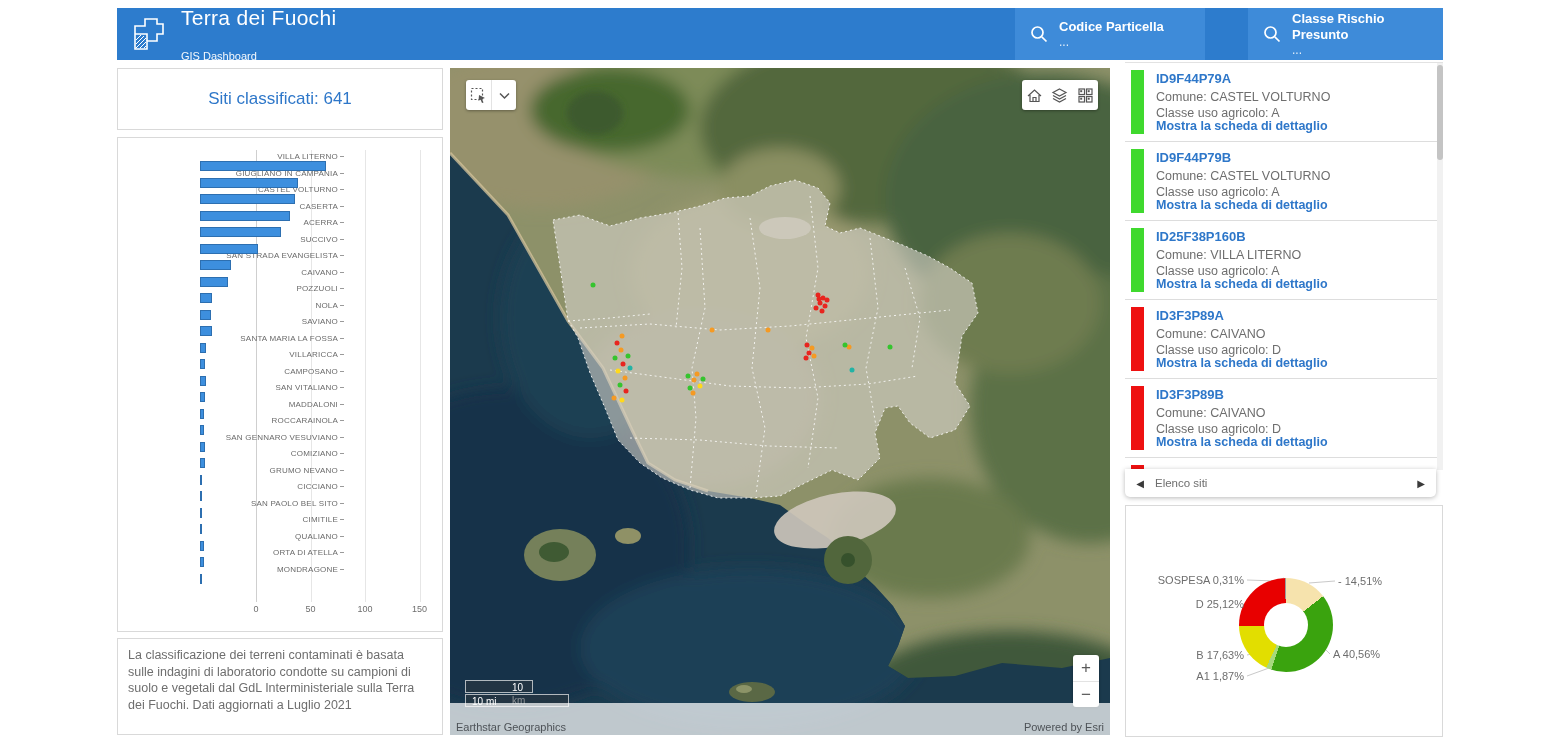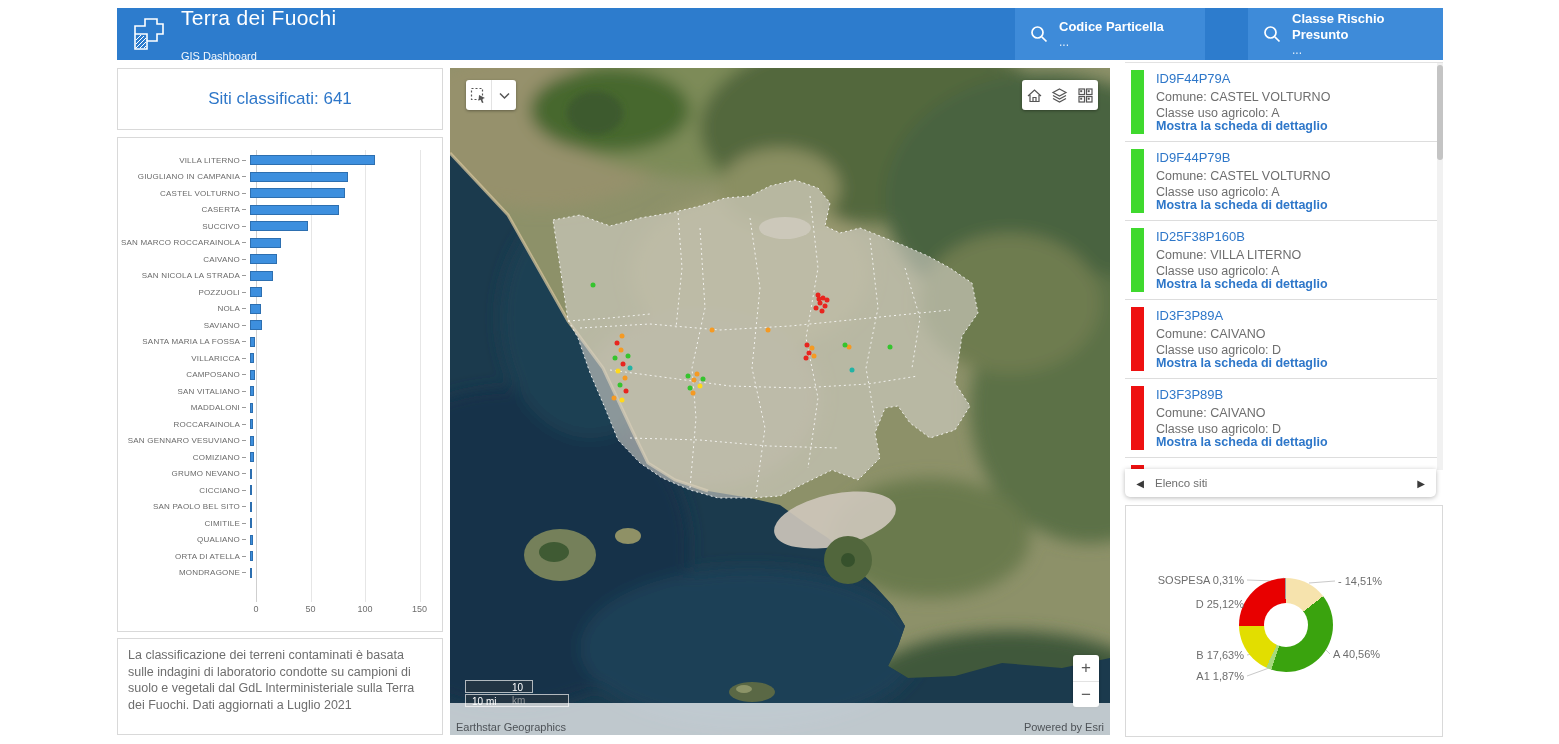--- a/index.html
+++ b/index.html
@@ -23,21 +23,21 @@
   .search-value{font-size:12px;opacity:.85;line-height:14px;}
 
   
   #counter-card{left:117px;top:68px;width:326px;height:62px;display:flex;align-items:center;justify-content:center;}
   #counter-text{color:#2e77c9;font-size:17px;font-weight:400;}
   #chart-card{left:117px;top:137px;width:326px;height:495px;}
   #bar-plot{position:absolute;left:0;top:0;right:0;bottom:0;}
   .grid{position:absolute;top:12px;height:452px;width:1px;background:#e6e6e6;}
   .grid.axis{background:#cfcfcf;}
   #bar-rows{position:absolute;left:0;top:14px;right:0;display:flex;flex-direction:column;}
-  .bar-row{height:16.5px;display:flex;align-items:center;}
+  .bar-row{height:16.5px;display:flex;align-items:center;flex-direction:column;}
   .bar-label{width:128px;flex:0 0 auto;text-align:right;font-size:8px;color:#6a6a6a;letter-spacing:.2px;white-space:nowrap;}
   .bar-label::after{content:"";display:inline-block;width:4px;border-top:1px solid #9a9a9a;margin-left:2px;vertical-align:2px;}
   .bar-track{margin-left:4px;width:163.5px;flex:0 0 auto;position:relative;height:10px;}
   .bar{position:absolute;left:0;top:0;height:10px;background:#3d8fde;border:1px solid #2d6fb0;box-sizing:border-box;}
   .xtick{position:absolute;top:466px;transform:translateX(-50%);font-size:9px;color:#6e6e6e;}
   #desc-card{left:117px;top:638px;width:326px;height:97px;padding:8px 10px;}
   #desc-text{font-size:12.5px;line-height:1.32;color:#6e6e6e;}
 
   
   #map{left:450px;top:68px;width:660px;height:667px;overflow:hidden;background:#8d9169;}
@@ -53,21 +53,21 @@
   .zoom-btn + .zoom-btn{border-top:1px solid #e3e3e3;}
   .scalebar{position:absolute;left:15px;height:13px;background:rgba(45,55,62,.55);border:1px solid rgba(255,255,255,.65);color:#fff;font-size:10px;line-height:13px;padding-left:6px;box-sizing:border-box;}
   #scale-km{top:612px;width:68px;padding-left:46px;}
   #scale-mi{top:626px;width:104px;}
   #attribution{position:absolute;left:0;right:0;bottom:0;height:32px;background:rgba(255,255,255,.72);color:#4d5257;font-size:11px;line-height:16px;display:flex;justify-content:space-between;padding:16px 6px;box-sizing:border-box;}
 
   
   #site-list{left:1125px;top:62px;width:318px;height:407px;overflow:hidden;border-top:1px solid #e2e2e2;}
   .site-card{position:relative;height:78px;border-bottom:1px solid #ddd;}
   .site-bar{position:absolute;left:6px;top:7px;bottom:7px;width:13px;}
-  .site-id{position:absolute;left:31px;top:8px;font-size:13px;font-weight:400;color:#2e77c9;}
+  .site-id{position:absolute;left:31px;top:8px;font-size:13px;font-weight:700;color:#2e77c9;}
   .site-meta{position:absolute;left:31px;top:26px;font-size:12.5px;color:#6e6e6e;line-height:1.28;}
   .site-link{position:absolute;left:31px;bottom:8px;font-size:12.5px;font-weight:700;color:#2e77c9;cursor:pointer;}
   #list-scrollbar{position:absolute;right:0;top:0;bottom:0;width:6px;background:#f1f1f1;}
   #list-thumb{position:absolute;top:2px;left:0;width:6px;height:95px;background:#c4c4c4;border-radius:3px;}
   #list-footer{left:1125px;top:469px;width:311px;height:28px;background:#fff;border-radius:0 0 5px 5px;box-shadow:0 1px 5px rgba(0,0,0,.28);display:flex;align-items:center;}
   .pager{font-size:10px;color:#3a3a3a;width:30px;text-align:center;cursor:pointer;}
   #list-footer-label{flex:1;text-align:left;font-size:11.5px;color:#6e6e6e;}
 
   
   #donut-card{left:1125px;top:505px;width:318px;height:232px;}
@@ -151,41 +151,41 @@
               <div class="bar" style="width: 58%; background: rgb(61, 143, 222);"></div>
             </div>
           </div>
           <div class="bar-row">
             <span class="bar-label">CASERTA</span>
             <div class="bar-track">
               <div class="bar" style="width: 54.6667%; background: rgb(61, 143, 222);"></div>
             </div>
           </div>
           <div class="bar-row">
+            <span class="bar-label">ACERRA</span>
+            <div class="bar-track">
+              <div class="bar" style="width: 49.3333%; background: rgb(61, 143, 222);"></div>
+            </div>
+          </div>
+          <div class="bar-row">
             <span class="bar-label">SUCCIVO</span>
             <div class="bar-track">
               <div class="bar" style="width: 35.3333%; background: rgb(61, 143, 222);"></div>
             </div>
           </div>
           <div class="bar-row">
-            <span class="bar-label">SAN MARCO ROCCARAINOLA</span>
+            <span class="bar-label">SAN STRADA EVANGELISTA</span>
             <div class="bar-track">
               <div class="bar" style="width: 18.6667%; background: rgb(61, 143, 222);"></div>
             </div>
           </div>
           <div class="bar-row">
             <span class="bar-label">CAIVANO</span>
             <div class="bar-track">
               <div class="bar" style="width: 16.6667%; background: rgb(61, 143, 222);"></div>
-            </div>
-          </div>
-          <div class="bar-row">
-            <span class="bar-label">SAN NICOLA LA STRADA</span>
-            <div class="bar-track">
-              <div class="bar" style="width: 14%; background: rgb(61, 143, 222);"></div>
             </div>
           </div>
           <div class="bar-row">
             <span class="bar-label">POZZUOLI</span>
             <div class="bar-track">
               <div class="bar" style="width: 7.33333%; background: rgb(61, 143, 222);"></div>
             </div>
           </div>
           <div class="bar-row">
             <span class="bar-label">NOLA</span>

